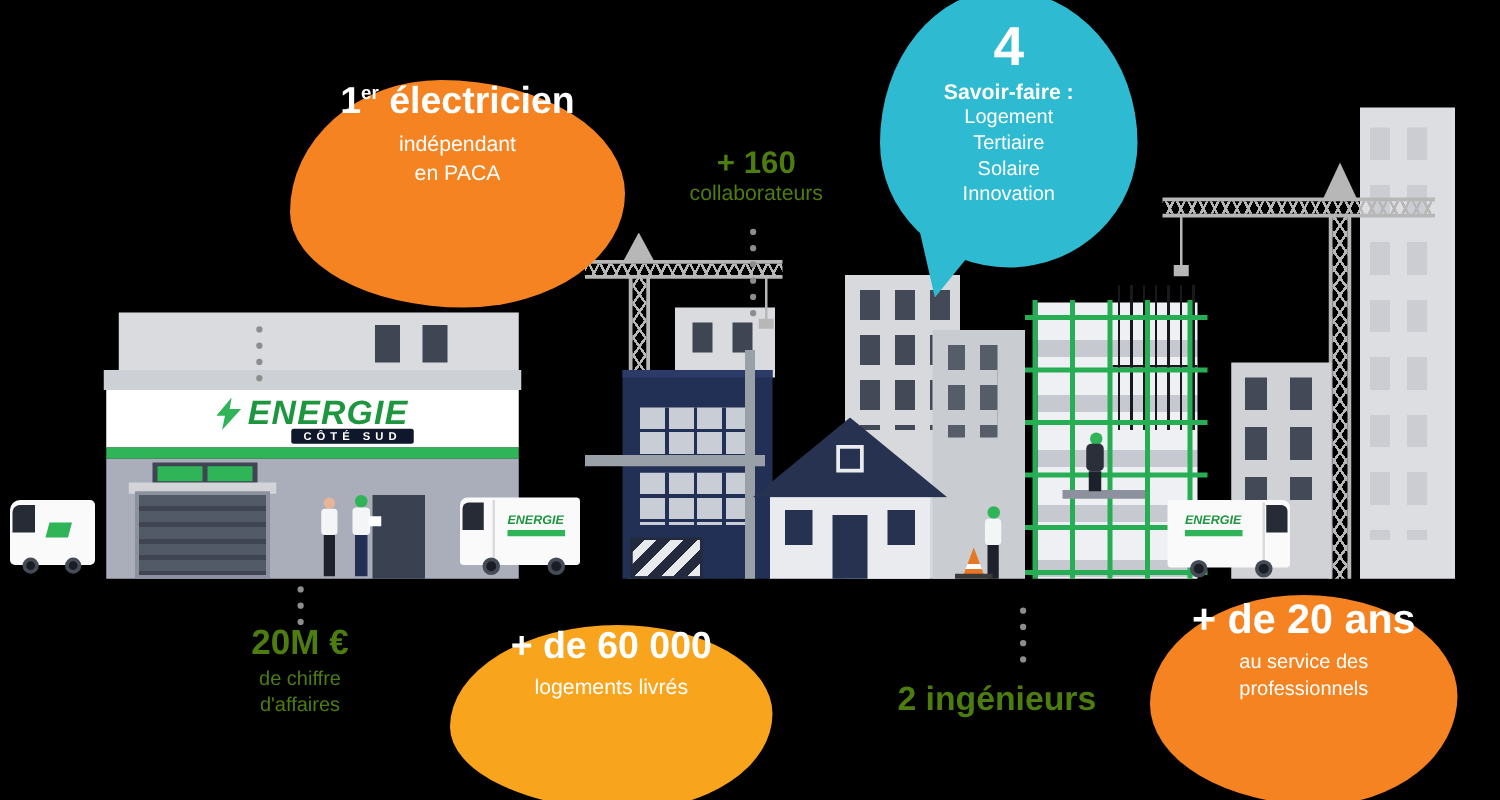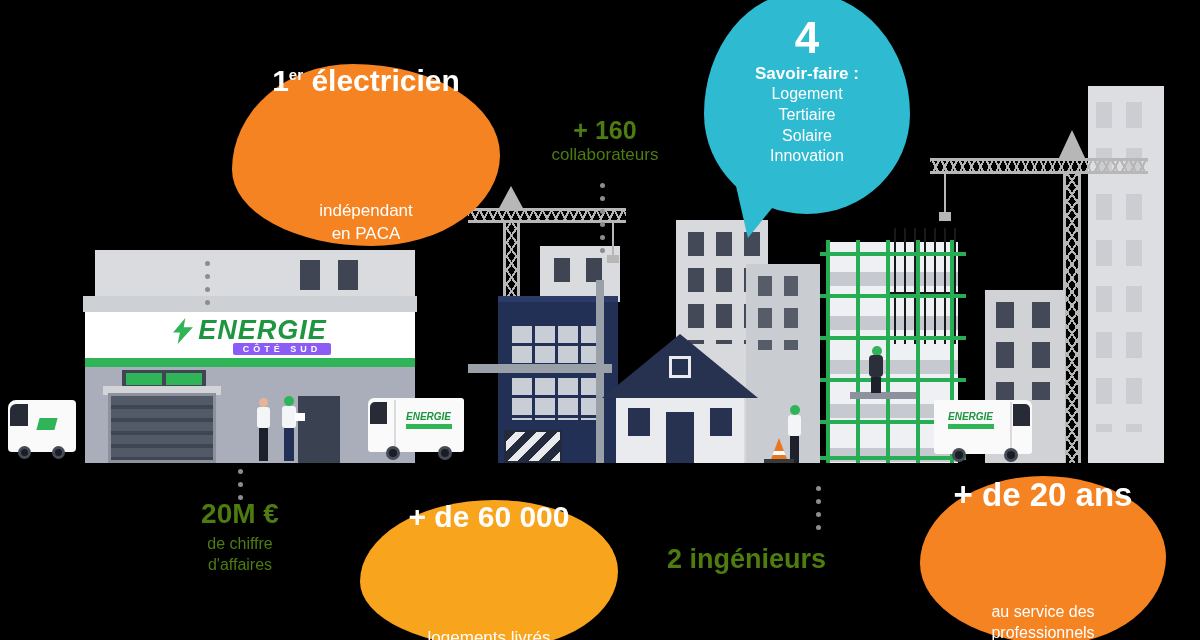--- a/index.html
+++ b/index.html
@@ -15,21 +15,21 @@
   .cr-v{border-left:3px solid #b7b7b7;border-right:3px solid #b7b7b7;box-sizing:border-box;
         background:repeating-linear-gradient(55deg,transparent 0 6px,#b7b7b7 6px 8px),
                    repeating-linear-gradient(-55deg,transparent 0 6px,#b7b7b7 6px 8px);}
   .tri{clip-path:polygon(50% 0,100% 100%,0 100%);}
 
   
   .dots{display:flex;flex-direction:column;gap:8px;}
   .dots i{display:block;width:5px;height:5px;border-radius:50%;background:#8d8d8d;}
 
   
-  .blob{display:flex;flex-direction:column;align-items:center;justify-content:space-between;
+  .blob{display:flex;flex-direction:column;align-items:center;justify-content:flex-start;
         text-align:center;color:#fff;z-index:10;}
 
   .b-elec{left:232px;top:64px;width:268px;height:182px;background:#F58321;
           border-radius:45% 55% 48% 52% / 58% 50% 50% 42%;}
   .b-elec .t1{font-size:30px;font-weight:bold;margin-bottom:7px;}
   .b-elec .t1 sup{font-size:15px;}
   .b-elec .t2{font-size:17px;line-height:1.35;}
 
   .b-savoir{left:704px;top:-8px;width:206px;height:222px;background:#2EBAD0;
             border-radius:48% 52% 50% 50% / 55% 55% 45% 45%;
@@ -54,27 +54,27 @@
   .stat{color:#4d7c0f;z-index:8;}
   .s-since{left:138px;top:201px;width:114px;text-align:right;}
   .s-since .l1{font-size:21px;}
   .s-since .l2{font-size:27px;font-weight:bold;margin-top:2px;}
   .s-collab{left:520px;top:116px;width:170px;text-align:center;}
   .s-collab .l1{font-size:25px;font-weight:bold;}
   .s-collab .l2{font-size:17px;margin-top:0;}
   .s-rev{left:172px;top:498px;width:136px;text-align:center;}
   .s-rev .l1{font-size:28px;font-weight:bold;margin-bottom:4px;}
   .s-rev .l2{font-size:16px;line-height:1.3;}
-  .s-eng{left:667px;top:544px;width:210px;text-align:left;font-size:27px;font-weight:bold;}
+  .s-eng{left:667px;top:544px;width:210px;text-align:right;font-size:27px;font-weight:bold;}
 
   
   .logo{display:flex;flex-direction:column;align-items:center;justify-content:center;}
   .logo-row{display:flex;align-items:center;gap:5px;}
   .logo-name{font-size:27px;font-weight:bold;font-style:italic;color:#1E9640;letter-spacing:1px;}
-  .logo-tag{background:#8b5cf6;color:#fff;font-size:9px;font-weight:bold;letter-spacing:4px;
+  .logo-tag{background:#0f172a;color:#fff;font-size:9px;font-weight:bold;letter-spacing:4px;
             padding:1px 10px;border-radius:2px;margin-left:64px;margin-top:-3px;}
   .vlogo{font-size:10px;font-weight:bold;font-style:italic;color:#1E9640;line-height:1;}
 </style>
 </head>
 <body>
 
 <div id="canvas">
 
   <div class="a" id="scene" style="left:0;top:0;width:1200px;height:640px;">
 

